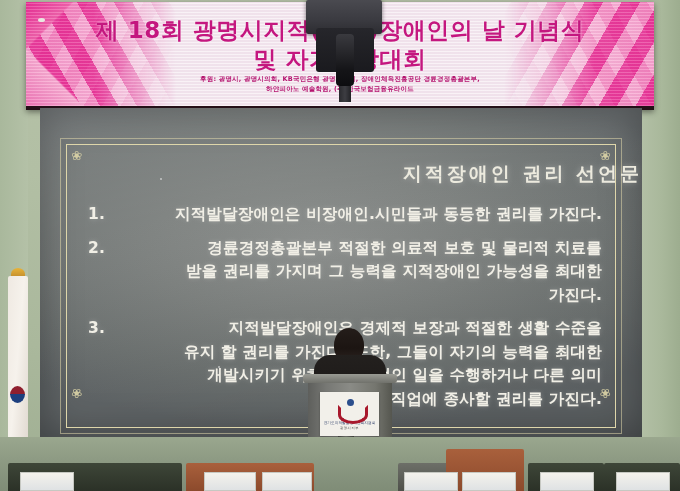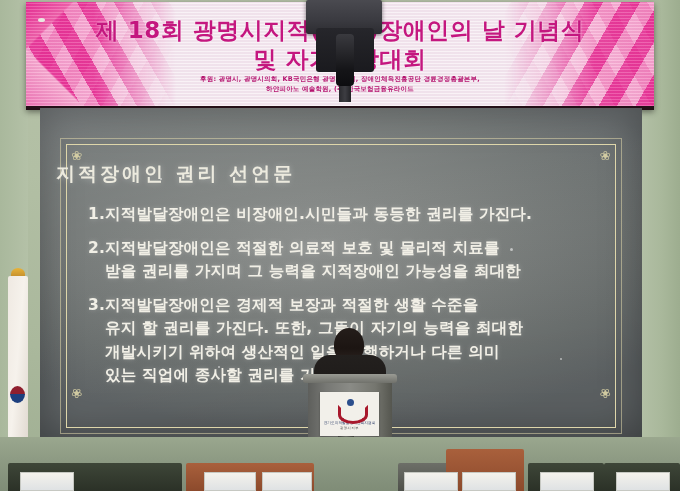--- a/index.html
+++ b/index.html
@@ -186,21 +186,21 @@
     pointer-events: none;
   }
   .orn.tl { left: 31px; top: 41px; }
   .orn.tr { right: 31px; top: 41px; transform: scaleX(-1); }
   .orn.bl { left: 31px; bottom: 38px; transform: scaleY(-1); }
   .orn.br { right: 31px; bottom: 38px; transform: scale(-1,-1); }
 
   .decl-title {
     position: absolute;
     left: 16px; right: 0; top: 53px;
-    text-align: left;
+    text-align: right;
     font-size: 19px;
     font-weight: bold;
     color: #eceade;
     letter-spacing: 3px;
     text-shadow: 0 0 6px rgba(255,255,255,0.35);
     z-index: 3;
   }
   .decl-list {
     position: absolute;
     left: 48px; right: 40px; top: 95px;
@@ -211,21 +211,21 @@
     color: #f1efe6;
     font-size: 15.5px;
     font-weight: bold;
     line-height: 1.52;
     letter-spacing: 0.2px;
     margin-bottom: 10px;
     text-shadow: 0 0 5px rgba(255,255,255,0.25);
   }
   .decl-num { flex: 0 0 auto; }
   .decl-body { flex: 1 1 auto; }
-  .decl-body div { white-space: nowrap; }
+  .decl-body div { white-space: nowrap; text-align: right; }
 
   .spark {
     position: absolute;
     background: rgba(255,255,255,0.55);
     border-radius: 50%;
     pointer-events: none;
     z-index: 3;
   }
 
   
@@ -434,22 +434,23 @@
     <div class="decl-list">
       <div class="decl-item">
         <span class="decl-num">1.</span>
         <span class="decl-body">
           <div>지적발달장애인은 비장애인.시민들과 동등한 권리를 가진다.</div>
         </span>
       </div>
       <div class="decl-item">
         <span class="decl-num">2.</span>
         <span class="decl-body">
-          <div>지적발달장애인은 적절한 의료적 보호 및 물리적 치료를</div>
+          <div>경륜경정총괄본부 적절한 의료적 보호 및 물리적 치료를</div>
           <div>받을 권리를 가지며 그 능력을 지적장애인 가능성을 최대한</div>
+          <div>가진다.</div>
         </span>
       </div>
       <div class="decl-item">
         <span class="decl-num">3.</span>
         <span class="decl-body">
           <div>지적발달장애인은 경제적 보장과 적절한 생활 수준을</div>
           <div>유지 할 권리를 가진다. 또한, 그들이 자기의 능력을 최대한</div>
           <div>개발시키기 위하여 생산적인 일을 수행하거나 다른 의미</div>
           <div>있는 직업에 종사할 권리를 가진다.</div>
         </span>

